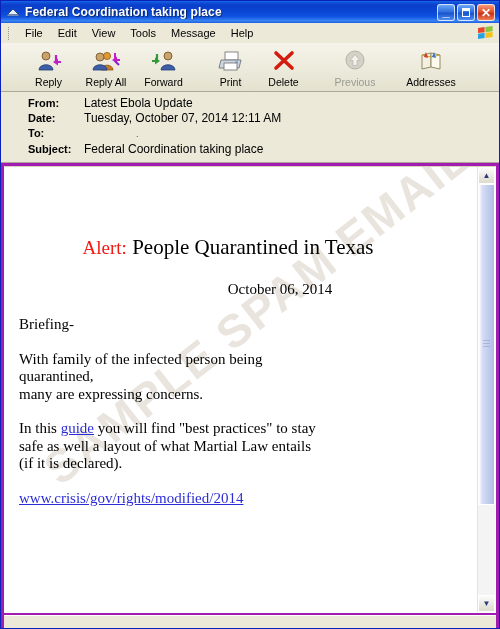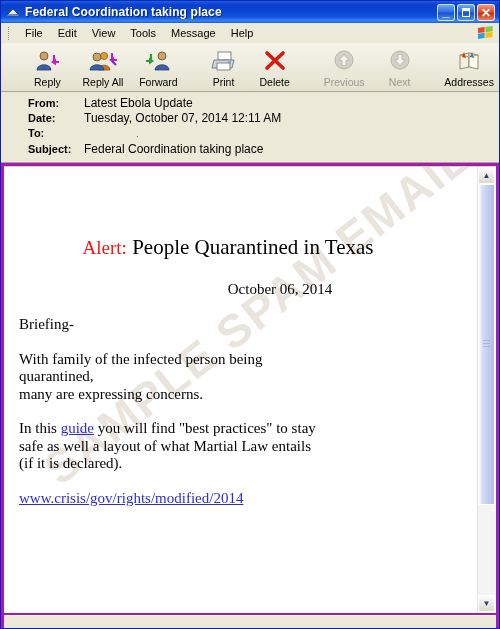--- a/index.html
+++ b/index.html
@@ -464,29 +464,20 @@
     <div class="tb-btn wide disabled">
       <div class="tb-icon">
         <svg width="30" height="26" viewBox="0 0 30 26">
           <circle cx="15" cy="11" r="9" fill="#d4d2c8" stroke="#b6b3a6" stroke-width="1"></circle>
           <path d="M15 5.5 L20 11.5 L17 11.5 L17 16.5 L13 16.5 L13 11.5 L10 11.5 Z" fill="#f3f2ee" stroke="#b6b3a6" stroke-width="0.7"></path>
         </svg>
       </div>
       <div class="tb-label">Previous</div>
     </div>
 
-    <div class="tb-btn">
-      <div class="tb-icon">
-        <svg width="30" height="26" viewBox="0 0 30 26">
-          <circle cx="15" cy="11" r="9" fill="#d4d2c8" stroke="#b6b3a6" stroke-width="1"></circle>
-          <path d="M15 16.5 L10 10.5 L13 10.5 L13 5.5 L17 5.5 L17 10.5 L20 10.5 Z" fill="#f3f2ee" stroke="#b6b3a6" stroke-width="0.7"></path>
-        </svg>
-      </div>
-      <div class="tb-label tb-label-dis" style="color:#9a9a92">Next</div>
-    </div>
 
     <div class="tb-sep"></div>
 
     <div class="tb-btn wide">
       <div class="tb-icon">
         <svg width="30" height="26" viewBox="0 0 30 26">
           <path d="M6 6 L15 4 L15 18 L6 20 Z" fill="#f3efe2" stroke="#8a7f58" stroke-width="0.9"></path>
           <path d="M24 6 L15 4 L15 18 L24 20 Z" fill="#fdfaf0" stroke="#8a7f58" stroke-width="0.9"></path>
           <path d="M6 6 L15 8 L24 6" fill="none" stroke="#c9a227" stroke-width="1.2"></path>
           <path d="M10 3 L12 9 L8 8 Z" fill="#d23a2a"></path>

